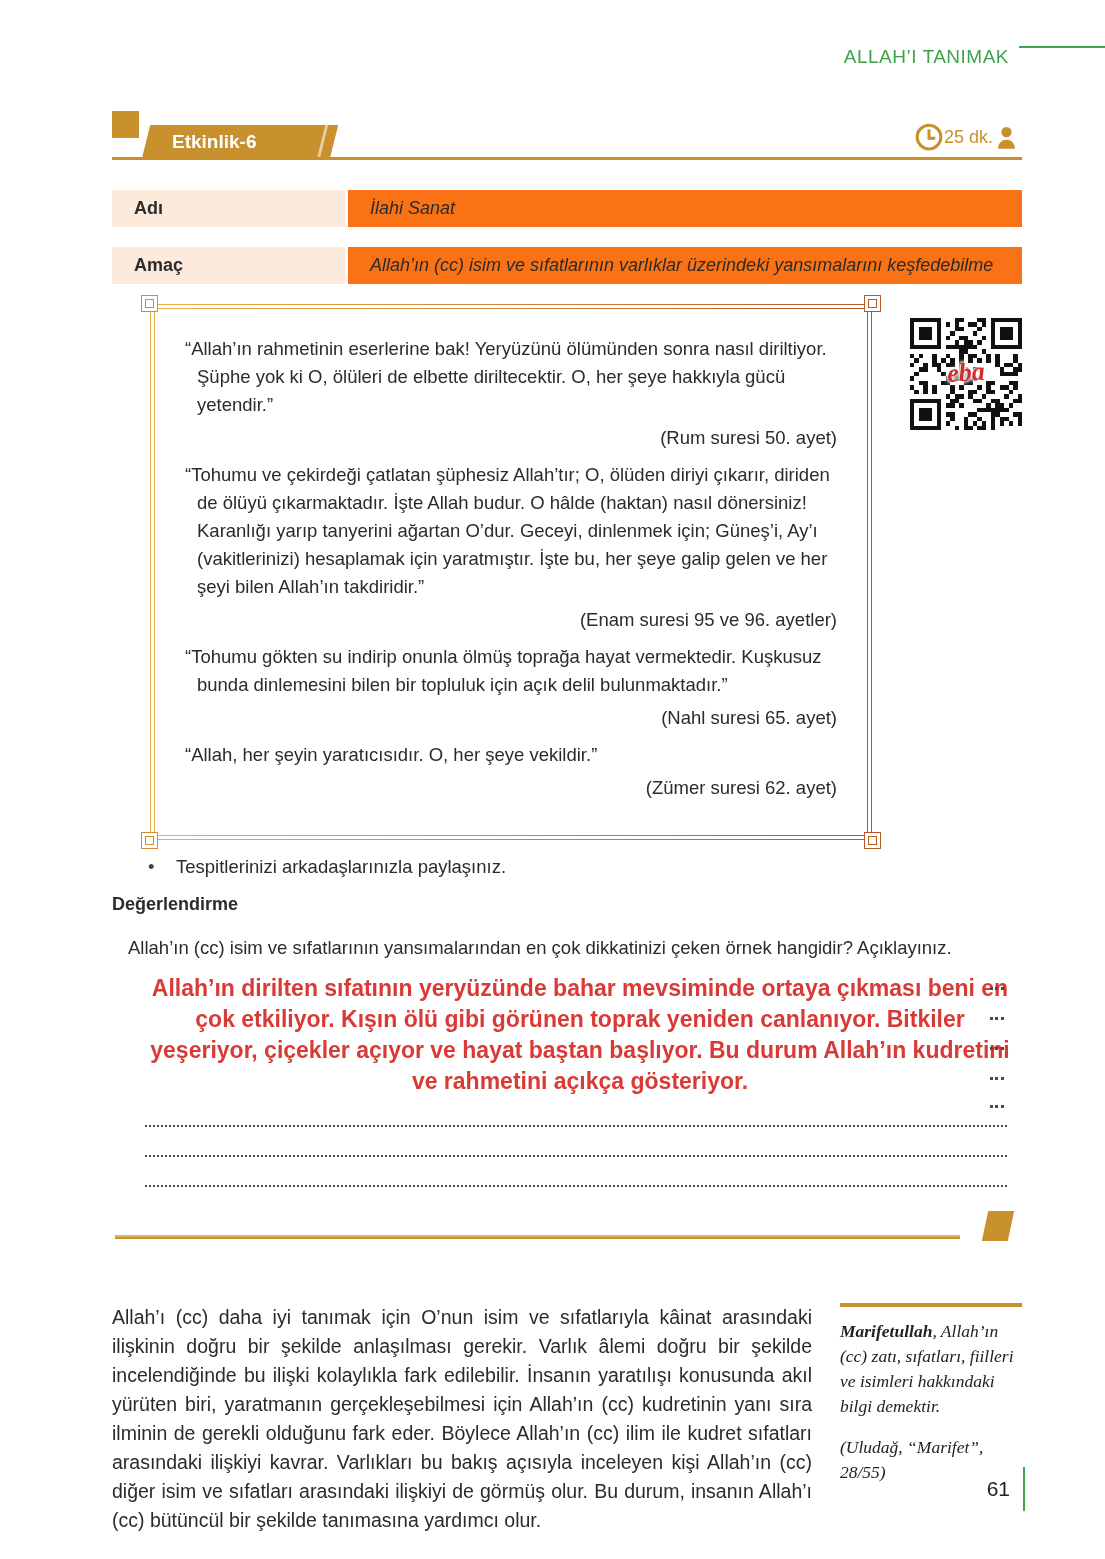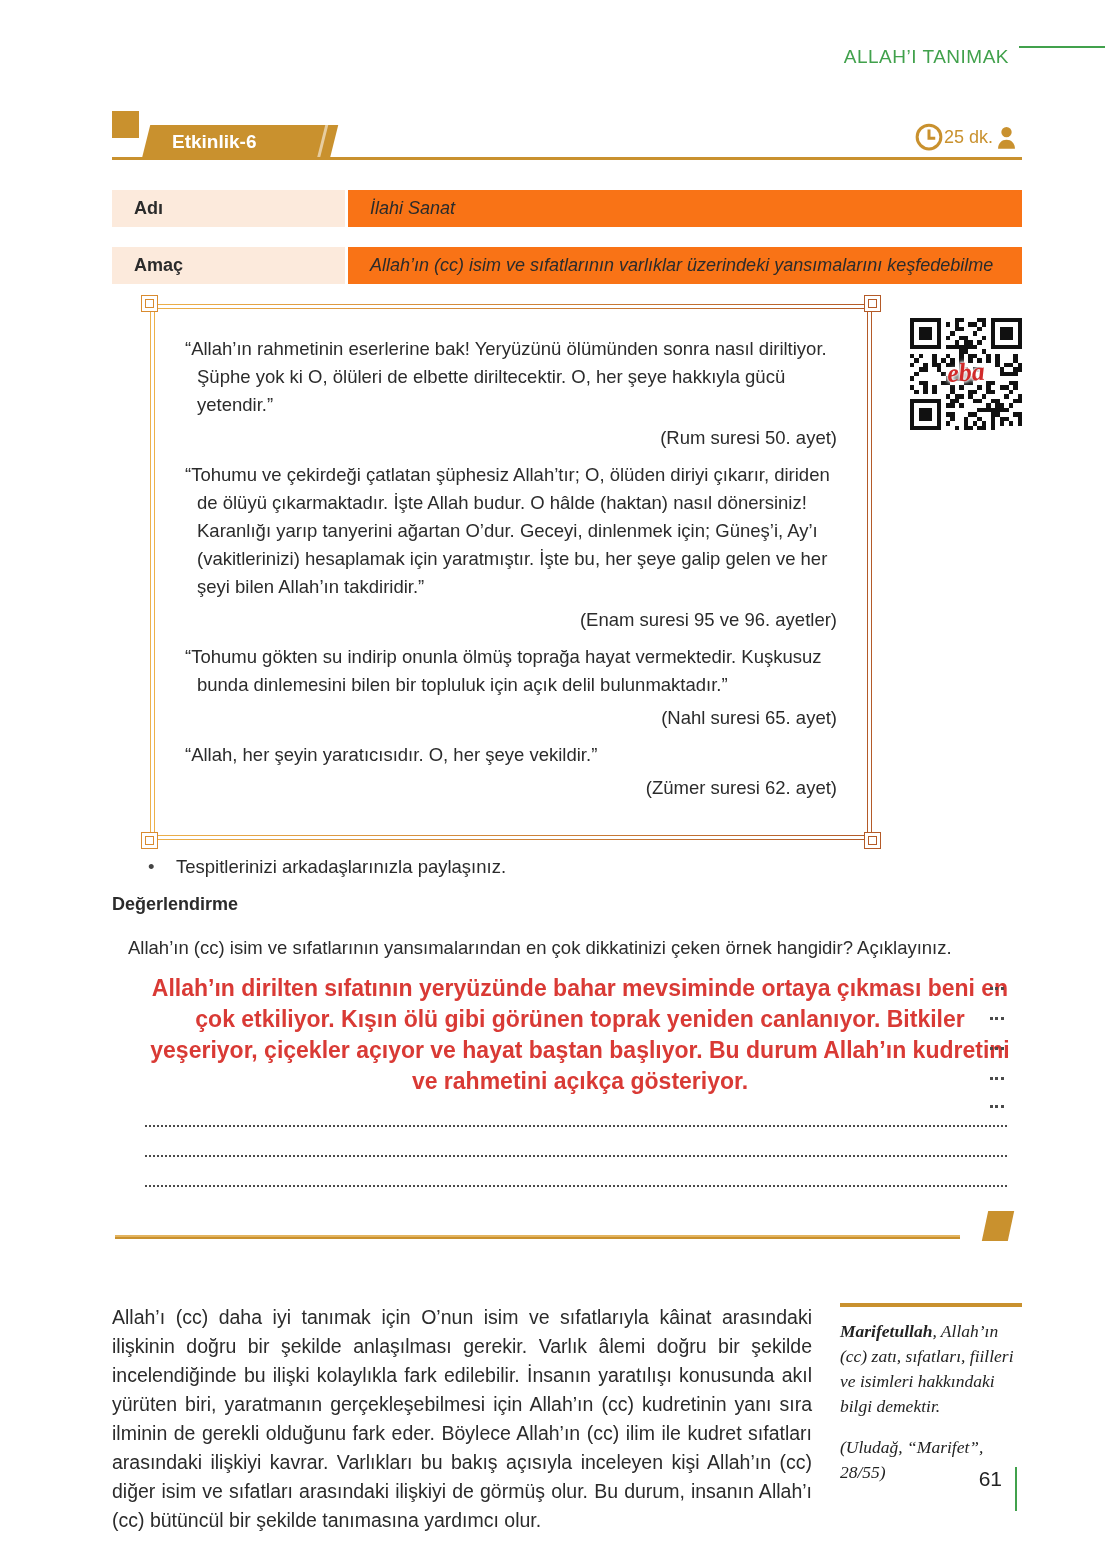--- a/index.html
+++ b/index.html
@@ -66,21 +66,21 @@
     background:linear-gradient(180deg,#e3b45f 0 40%,#c9912e 40% 100%); }
   .sep-pgram { position:absolute; left:873px; top:-6px; width:26px; height:30px; background:#c9912e; transform:skewX(-12deg); }
   
   .bottom-section { display:flex; gap:28px; margin-top:56px; }
   .body-paragraph { width:700px; font-size:19.5px; line-height:29px; text-align:justify; }
   .sidebar-note { flex:1; border-top:4px solid #c9912e; padding-top:12px;
     font-family:"Liberation Serif", serif; font-style:italic; font-size:17.5px; line-height:25px; color:#222; }
   .sidebar-note .lead { font-weight:bold; }
   .sidebar-source { margin-top:16px; }
   
-  .footer { position:absolute; bottom:48px; right:88px; display:flex; }
+  .footer { position:absolute; bottom:48px; right:80px; display:flex; align-items:center; }
   .page-number { font-size:21px; color:#222; }
   .footer-bar { width:2px; height:44px; background:#41a14c; margin-left:13px; }
 </style>
 </head>
 <body>
 
 <div class="page">
 
   <div class="top-header">
     <span class="header-title">ALLAH’I TANIMAK</span>

